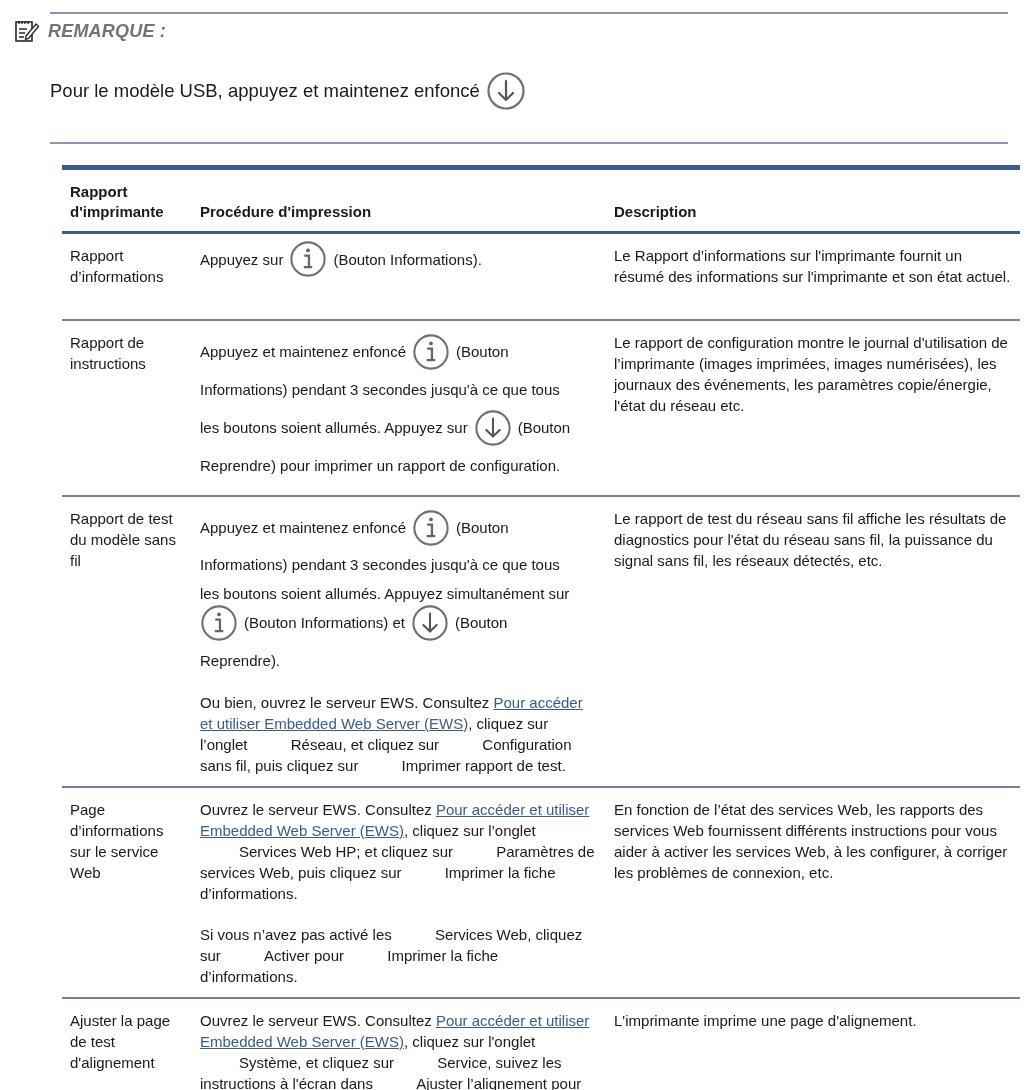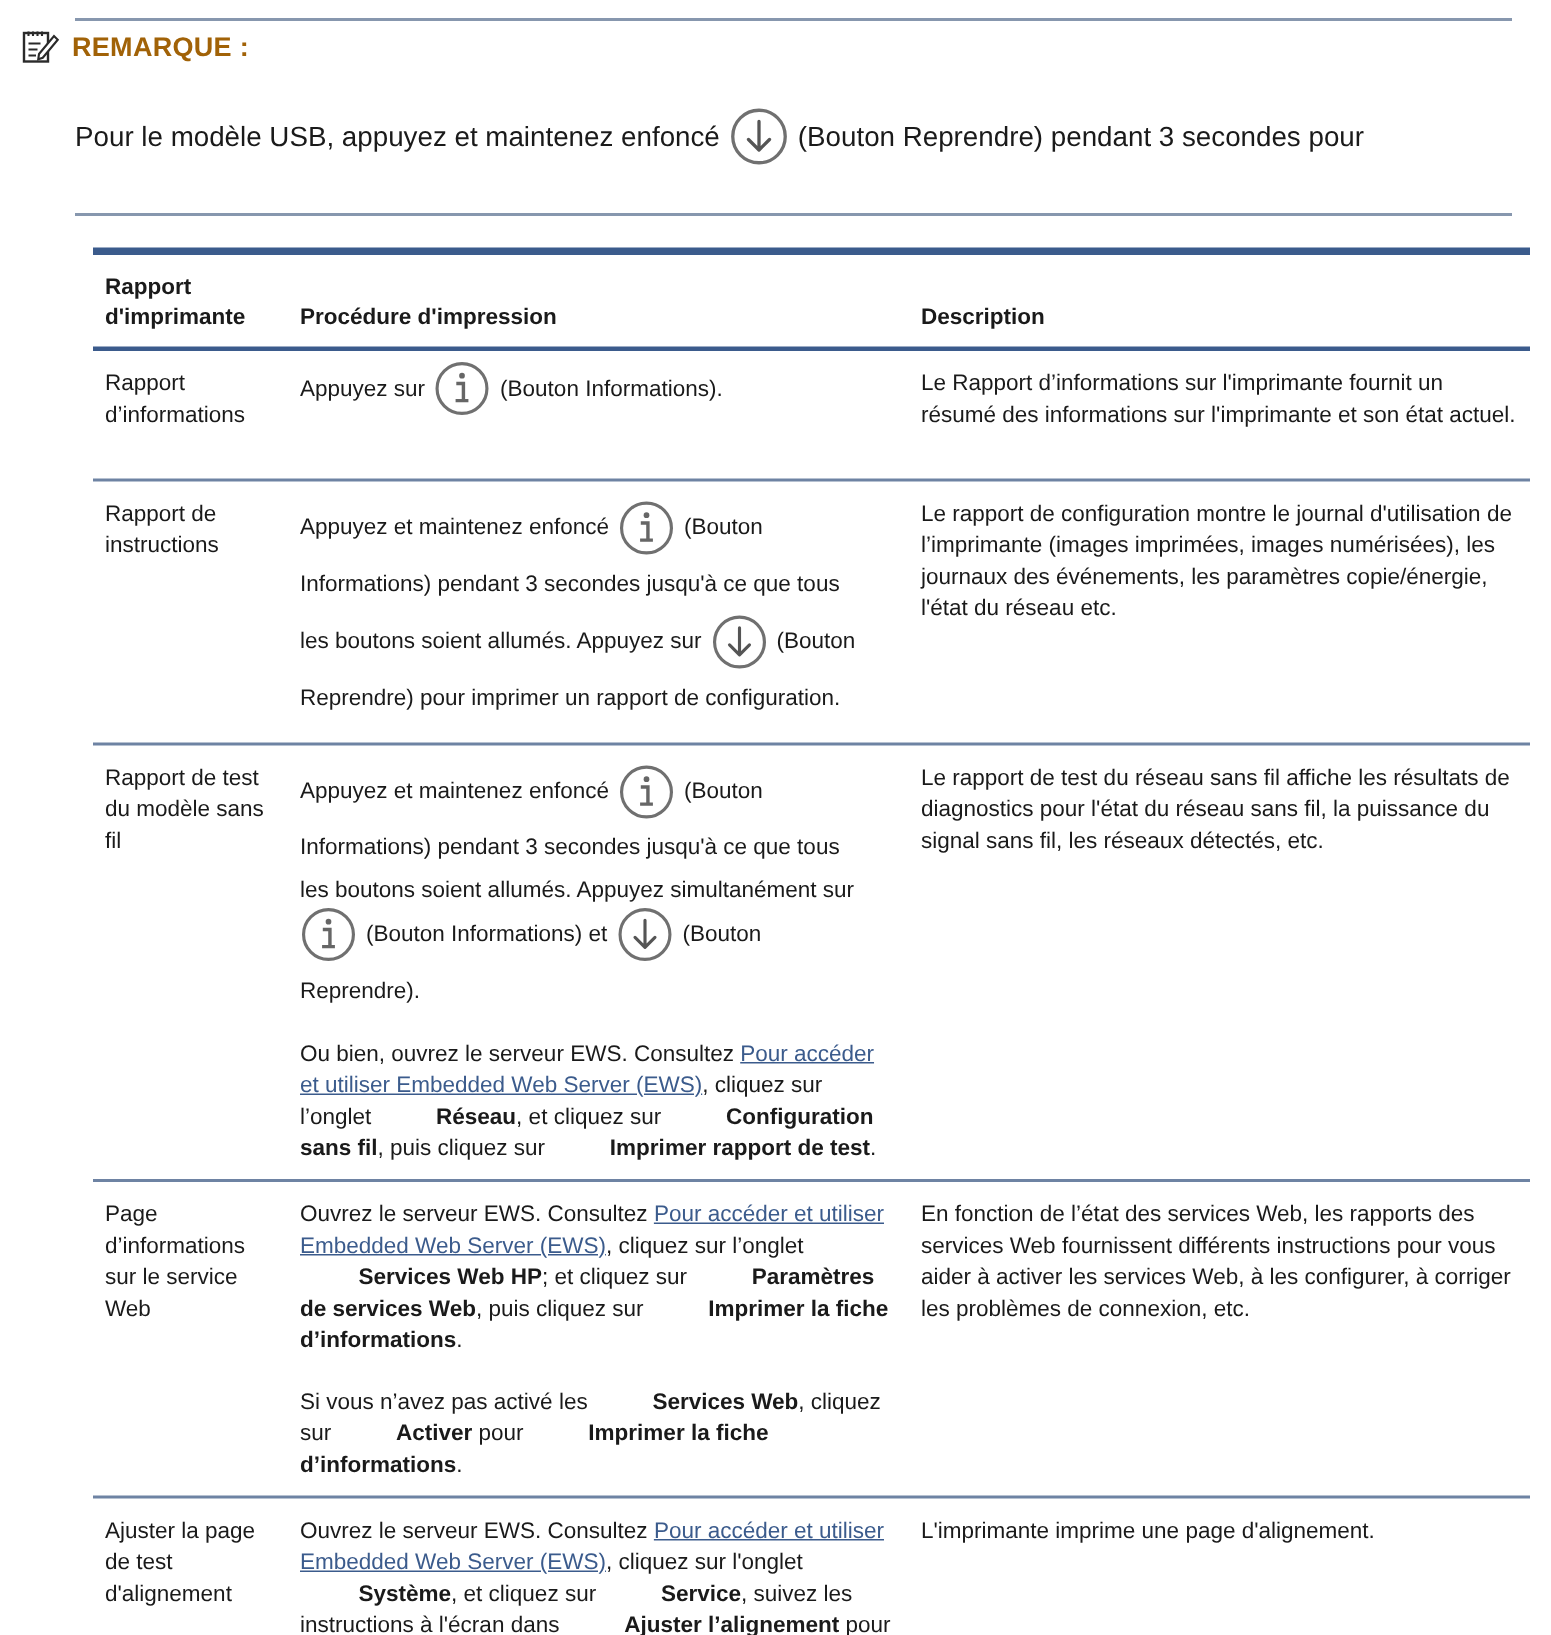--- a/index.html
+++ b/index.html
@@ -31,24 +31,25 @@
       display: flex;
       align-items: center;
       font-size: 18px;
     }
     .note-icon {
       width: 26px;
       height: 26px;
       margin-right: 8px;
     }
     .note-label {
-      color: #a16207;
+      color: #737373;
       font-weight: bold;
       letter-spacing: 0.2px;
       width: 136px;
+      font-style: italic;
     }
     .note-text {
       color: #1a1a1a;
     }
     .para {
       position: absolute;
       left: 50px;
       top: 70px;
       width: 960px;
       font-size: 18.5px;
@@ -123,21 +124,21 @@
     .proc-p {
       margin: 0;
     }
     .proc-p + .proc-p {
       margin-top: 20px;
     }
     a.link {
       color: #3b5b8c;
       text-decoration: underline;
     }
-    b { font-weight: bold; padding-left: 39px; }
+    b { font-weight: normal; padding-left: 39px; }
   </style>
 </head>
 <body>
 
 <div class="rule-top"></div>
 
 <div class="note">
   <svg class="note-icon" viewBox="0 0 26 26" width="26" height="26">
     <rect x="2" y="4" width="16" height="19" fill="none" stroke="#2a2a2a" stroke-width="1.6"></rect>
     <path d="M5 3 v3 M8 3 v3 M11 3 v3 M14 3 v3" stroke="#2a2a2a" stroke-width="1.4"></path>
@@ -147,21 +148,20 @@
   <span class="note-label">REMARQUE :</span>
 </div>
 
 <div class="para">
   <div class="line">
     <span>Pour le modèle USB, appuyez et maintenez enfoncé</span>
     <svg class="btn-icon" viewBox="0 0 40 40" width="40" height="40">
       <circle cx="20" cy="20" r="17.5" fill="none" stroke="#707070" stroke-width="2.2"></circle>
       <path d="M20 10 V29 M13 22 L20 29 L27 22" fill="none" stroke="#555" stroke-width="2.2" stroke-linecap="round" stroke-linejoin="round"></path>
     </svg>
-    <span>(Bouton Reprendre) pendant 3 secondes pour</span>
   </div>
 </div>
 
 <div class="rule-mid"></div>
 
 <table class="reports">
   <thead>
     <tr>
       <th class="c1">
         <span>Rapport</span><br>

